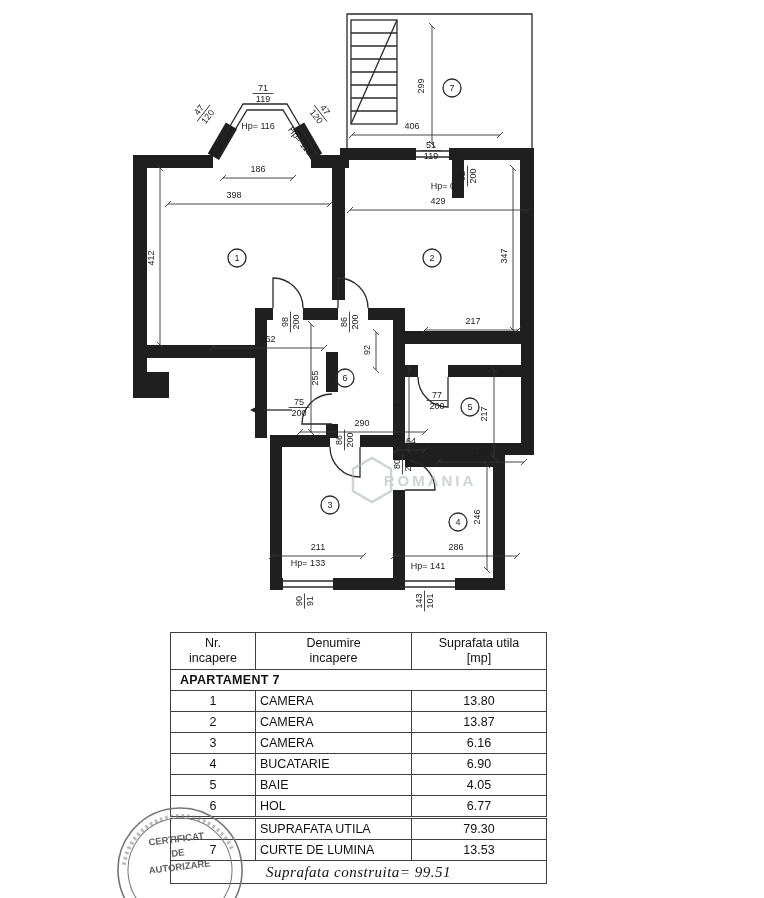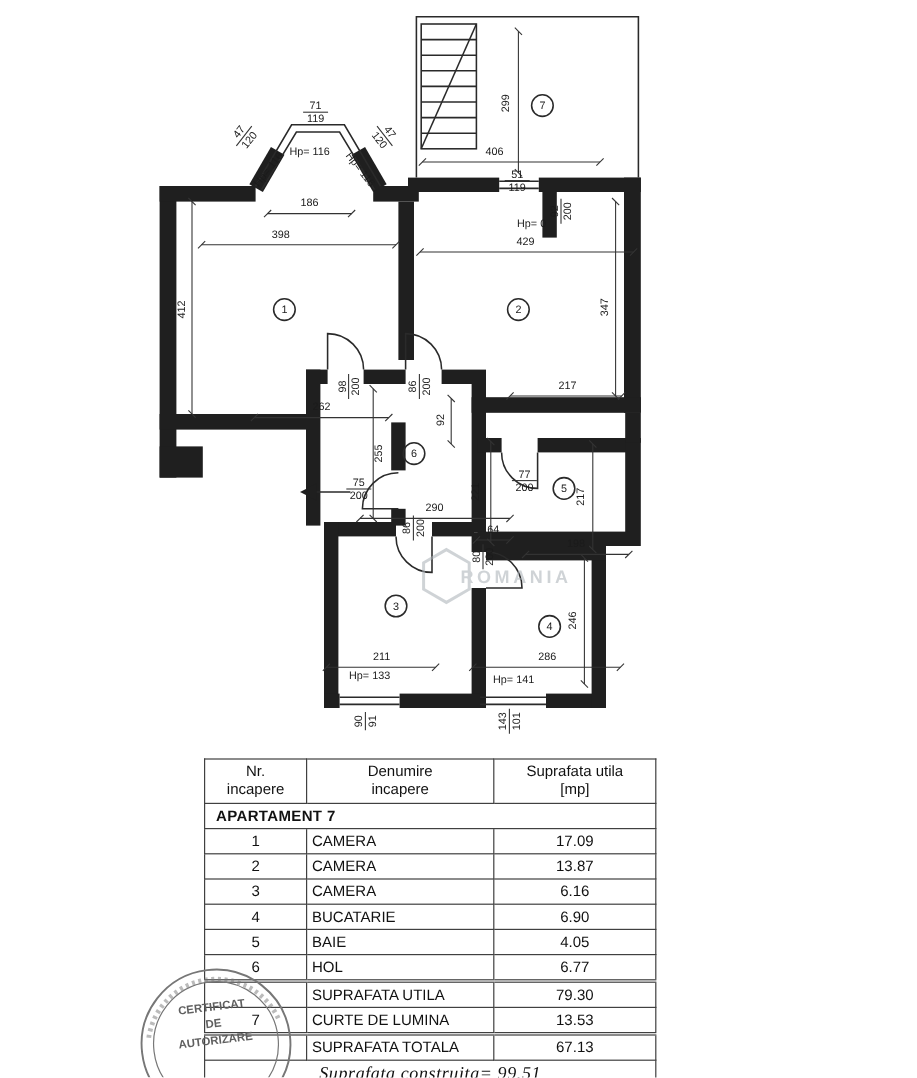--- a/index.html
+++ b/index.html
@@ -327,21 +327,21 @@
   </thead>
   <tbody>
     <tr class="group">
       <td colspan="3">APARTAMENT 7</td>
     </tr>
   </tbody>
   <tbody>
       <tr>
         <td class="c1">1</td>
         <td class="c2">CAMERA</td>
-        <td class="c3">17.09</td>
+        <td class="c3">13.80</td>
       </tr>
       <tr>
         <td class="c1">2</td>
         <td class="c2">CAMERA</td>
         <td class="c3">13.87</td>
       </tr>
       <tr>
         <td class="c1">3</td>
         <td class="c2">CAMERA</td>
         <td class="c3">6.16</td>
@@ -363,25 +363,20 @@
       </tr>
       <tr class="sum">
         <td class="c1"></td>
         <td class="c2">SUPRAFATA UTILA</td>
         <td class="c3">79.30</td>
       </tr>
       <tr>
         <td class="c1">7</td>
         <td class="c2">CURTE DE LUMINA</td>
         <td class="c3">13.53</td>
-      </tr>
-      <tr class="sum">
-        <td class="c1"></td>
-        <td class="c2">SUPRAFATA TOTALA</td>
-        <td class="c3">67.13</td>
       </tr>
     </tbody>
   <tbody>
     <tr class="construita">
       <td colspan="3">Suprafata construita= 99.51</td>
     </tr>
   </tbody>
 </table>
 
 <svg id="stamp" width="170" height="98" viewBox="0 0 170 98" xmlns="http://www.w3.org/2000/svg">

